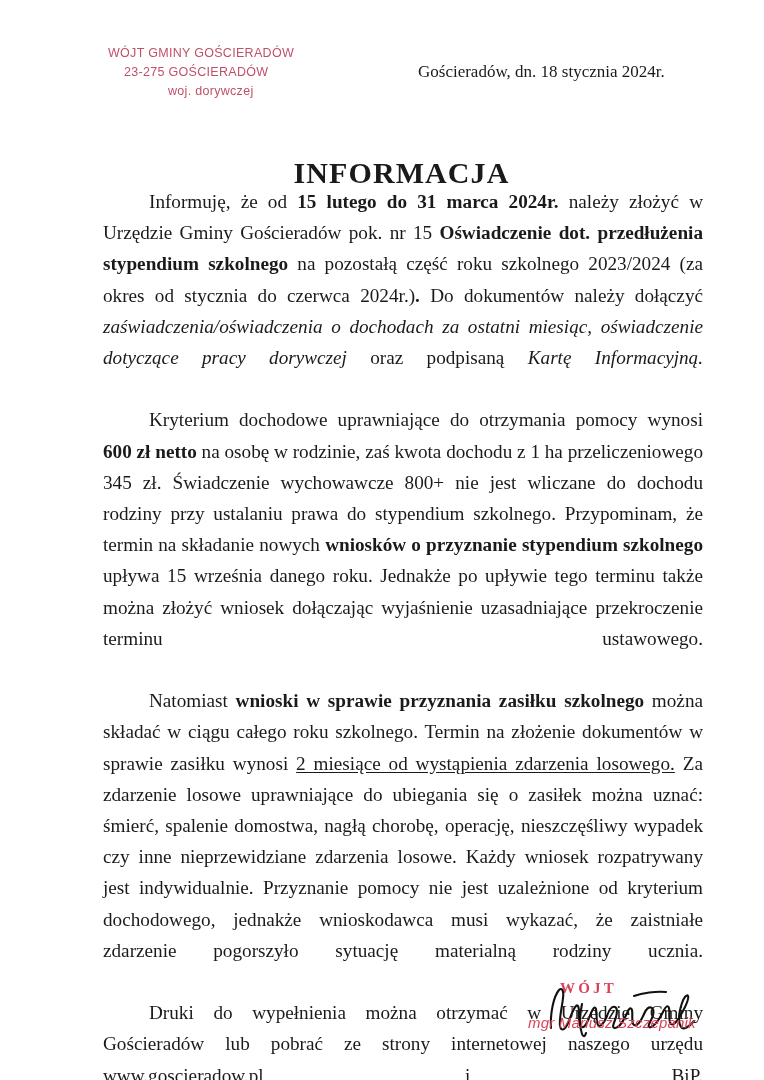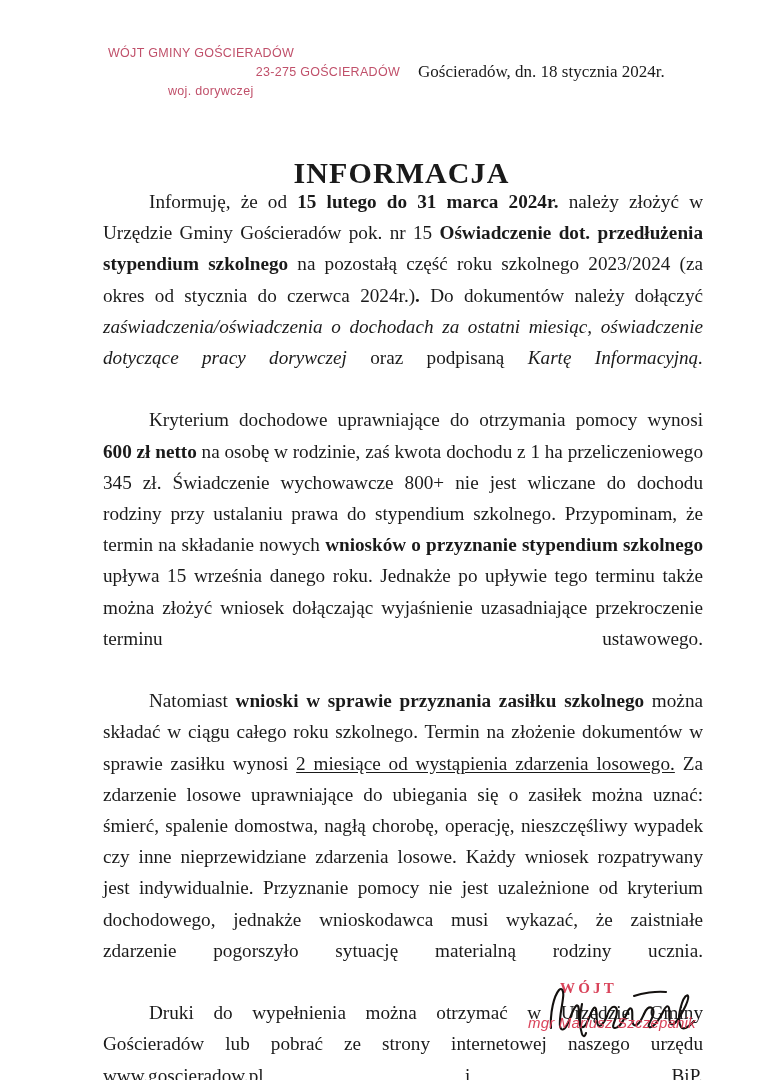--- a/index.html
+++ b/index.html
@@ -32,21 +32,21 @@
     left: 100px;
     top: 44px;
     width: 300px;
     color: #c0506a;
     font-family: "Liberation Sans", "DejaVu Sans", sans-serif;
     font-size: 12.5px;
     line-height: 19px;
     letter-spacing: 0.3px;
   }
   .lh-line-1 { text-align: left; padding-left: 8px; }
-  .lh-line-2 { text-align: right; padding-left: 24px; }
+  .lh-line-2 { text-align: left; padding-left: 24px; }
   .lh-line-3 { text-align: left; padding-left: 68px; }
 
   
   .date-line {
     position: absolute;
     left: 418px;
     top: 58px;
     font-size: 17px;
     line-height: 28px;
     white-space: nowrap;

